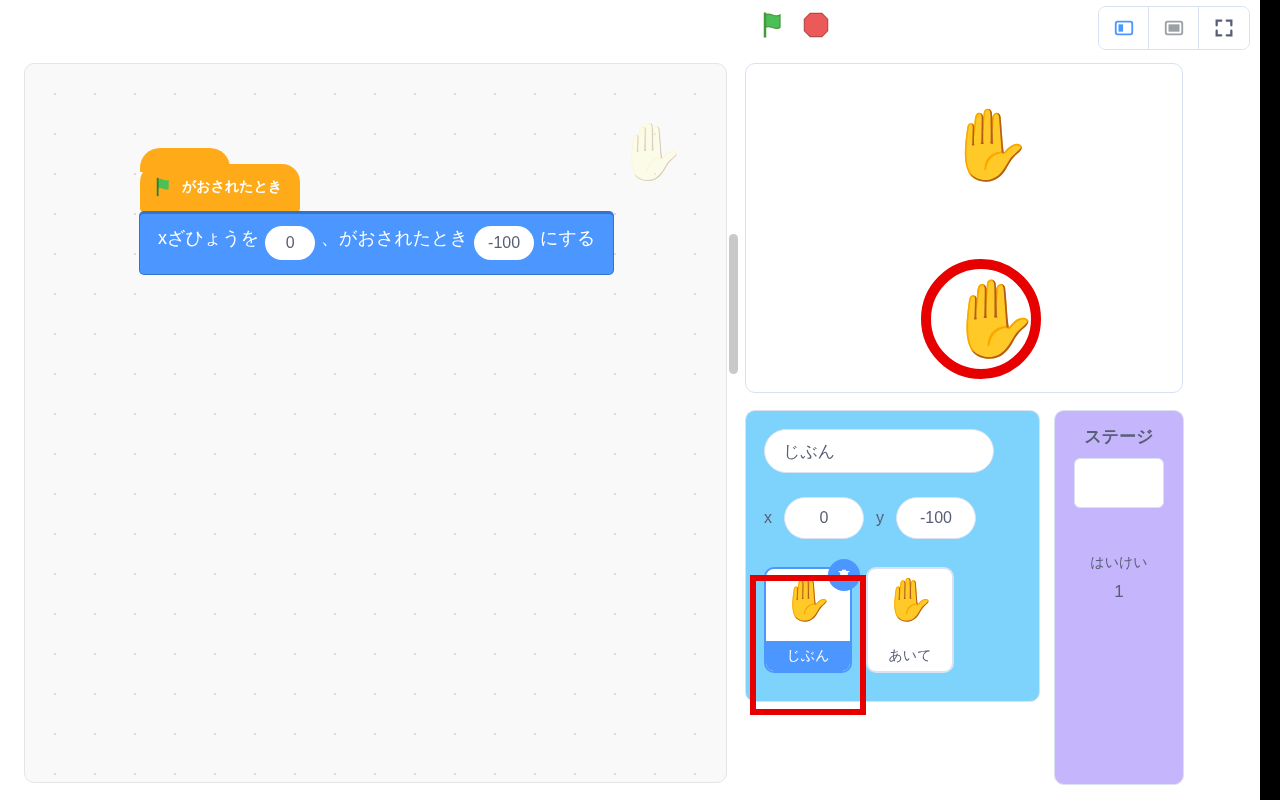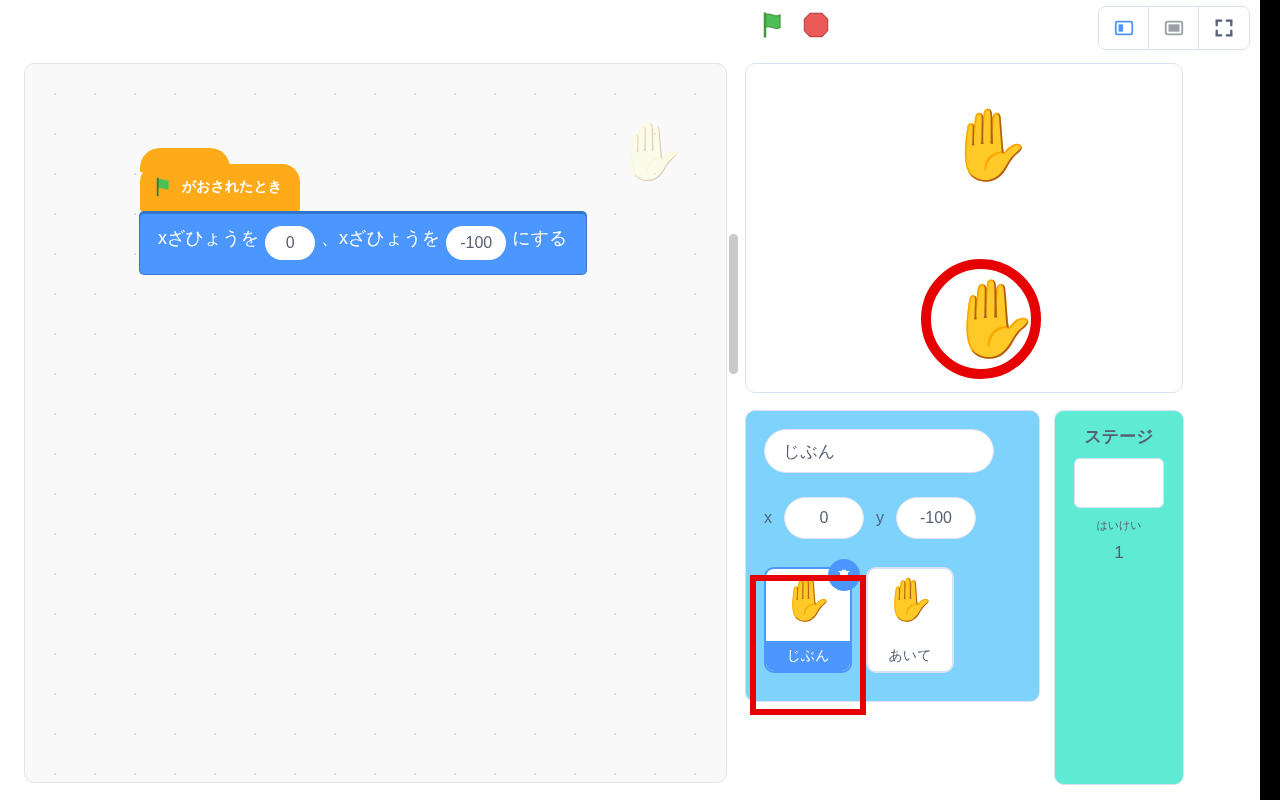--- a/index.html
+++ b/index.html
@@ -101,26 +101,26 @@
     position: absolute; top: -10px; right: -10px; width: 32px; height: 32px; background: #4c97ff; border-radius: 50%;
     display: flex; align-items: center; justify-content: center;
   }
   .red-box-sprite {
     position: absolute; border: 6px solid #e60000; width: 116px; height: 140px; top: 164px; left: 4px; pointer-events: none;
   }
 
   
   .backdrop-panel {
     position: absolute; left: 1054px; top: 410px; width: 130px; height: 375px;
-    border: 1px solid #d9e1f2; border-radius: 10px; background: #5eead4;
+    border: 1px solid #d9e1f2; border-radius: 10px; background: #c4b5fd;
     display: flex; flex-direction: column; align-items: center; padding-top: 14px; gap: 10px;
   }
   .backdrop-title { color: #575e75; font-size: 17px; font-weight: 600; }
   .backdrop-thumb { width: 90px; height: 50px; background: #fff; border: 1px solid #d9e1f2; border-radius: 6px; }
-  .backdrop-label { color: #575e75; font-size: 11px; }
+  .backdrop-label { color: #575e75; font-size: 14px; margin-top: 36px; }
   .backdrop-count { color: #575e75; font-size: 17px; }
 </style>
 </head>
 <body>
 
 <div class="bar"></div>
 <div class="rightstrip"></div>
 
 <div class="run-stop">
   <span class="green-flag">
@@ -167,21 +167,21 @@
           <path fill="#4cbf56" d="M4 4c4-3 8 3 12 0v10c-4 3-8-3-12 0z"></path>
           <rect x="3" y="2" width="2" height="20" fill="#2e7d32"></rect>
         </svg>
     </span>
     <span>がおされたとき</span>
   </div>
 
   <div class="stack-block">
     <span>xざひょうを</span>
     <span class="num-input">0</span>
-    <span>、xざひょうを</span>
+    <span>、がおされたとき</span>
     <span class="num-input">-100</span>
     <span>にする</span>
   </div>
 
   <div class="scrollbar"></div>
 </div>
 
 <div class="stage-panel">
   <div class="stage-hand1">✋</div>
   <div class="stage-hand2">✋</div>

